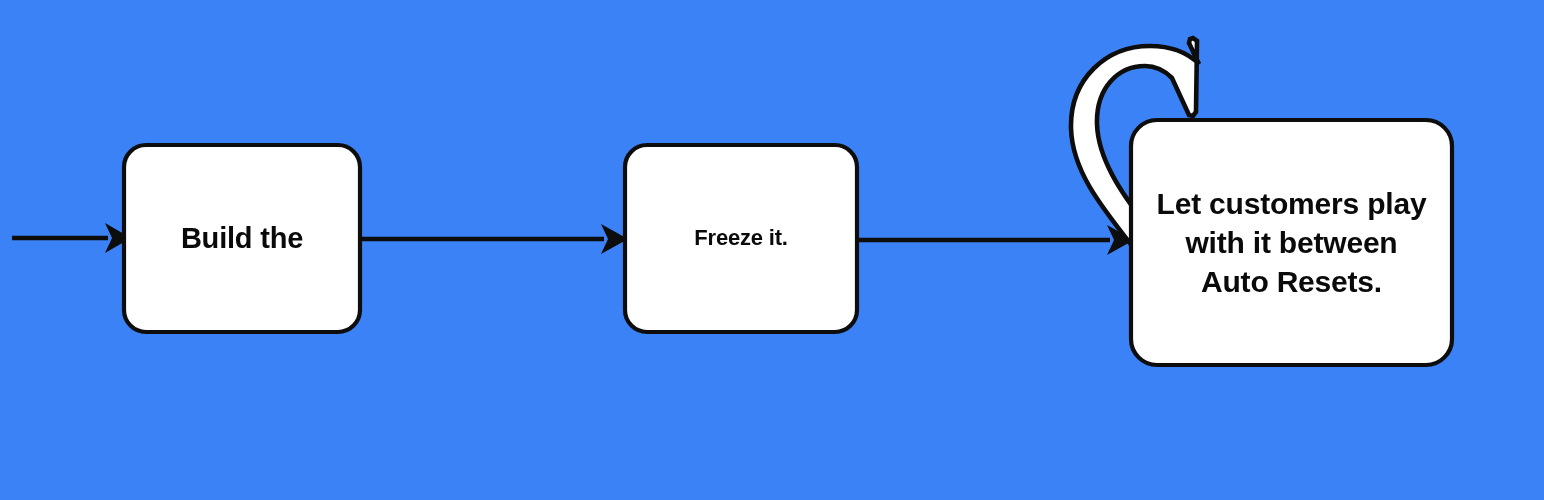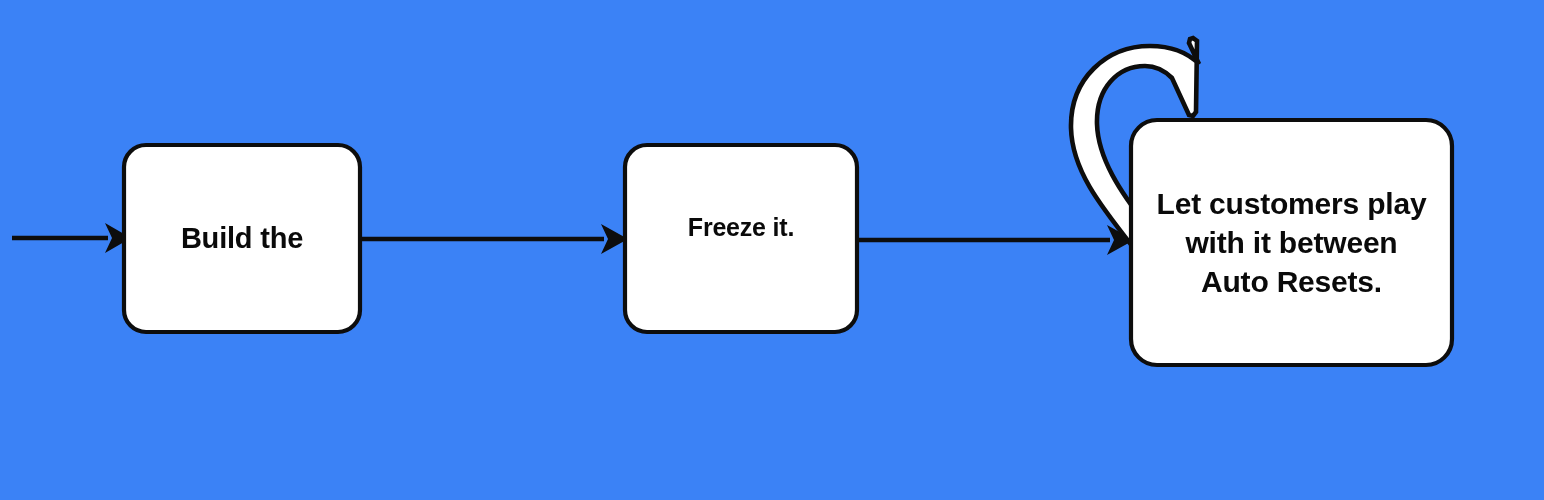--- a/index.html
+++ b/index.html
@@ -61,21 +61,21 @@
     line-height: 1.30;
     letter-spacing: -0.2px;
     pointer-events: none;
     user-select: none;
   }
   .node-text .tline {
     display: block;
     white-space: nowrap;
   }
   #node-build-text  { left: 124px; top: 145px; width: 236px; height: 187px; font-size: 29px; }
-  #node-freeze-text { left: 625px; top: 134px; width: 232px; height: 187px; font-size: 25px; justify-content: center; }
+  #node-freeze-text { left: 625px; top: 145px; width: 232px; height: 187px; font-size: 22px; justify-content: center; }
   #node-play-text   { left: 1131px; top: 120px; width: 321px; height: 245px; font-size: 30px; }
 </style>
 </head>
 <body>
 
 <div id="canvas">
 
   <svg id="flow-svg" viewBox="0 0 1544 500">
 
     <g>

